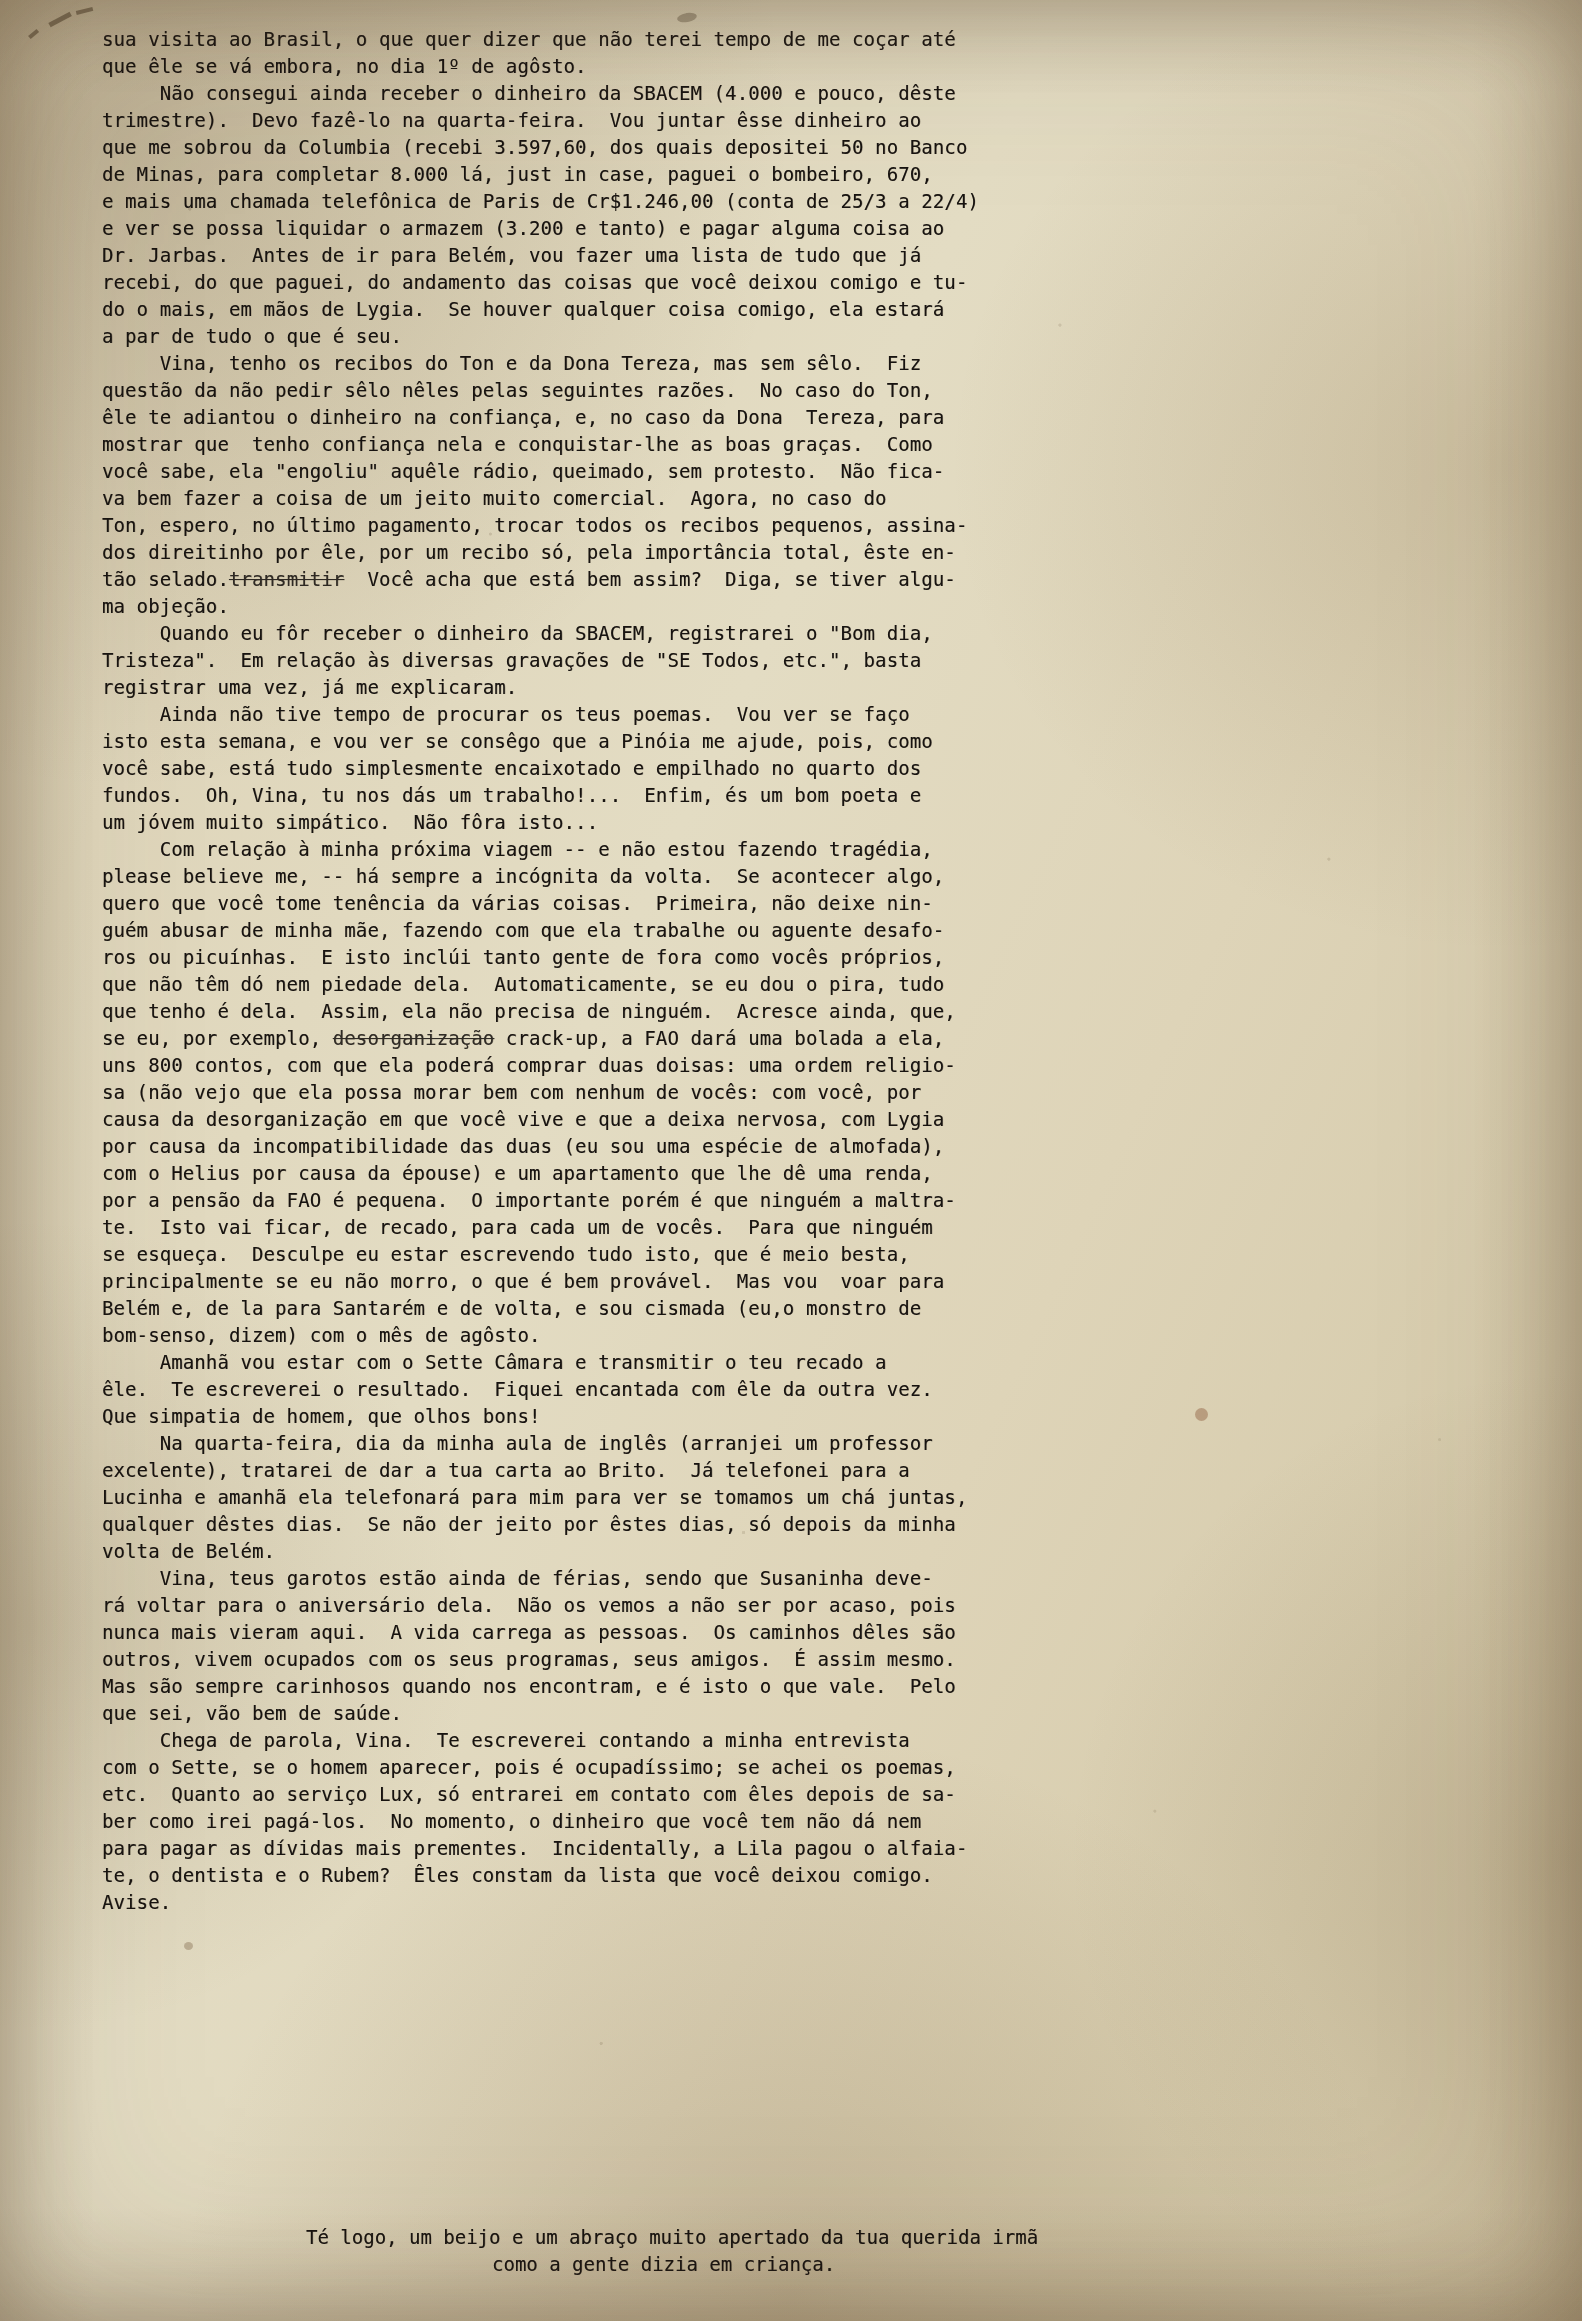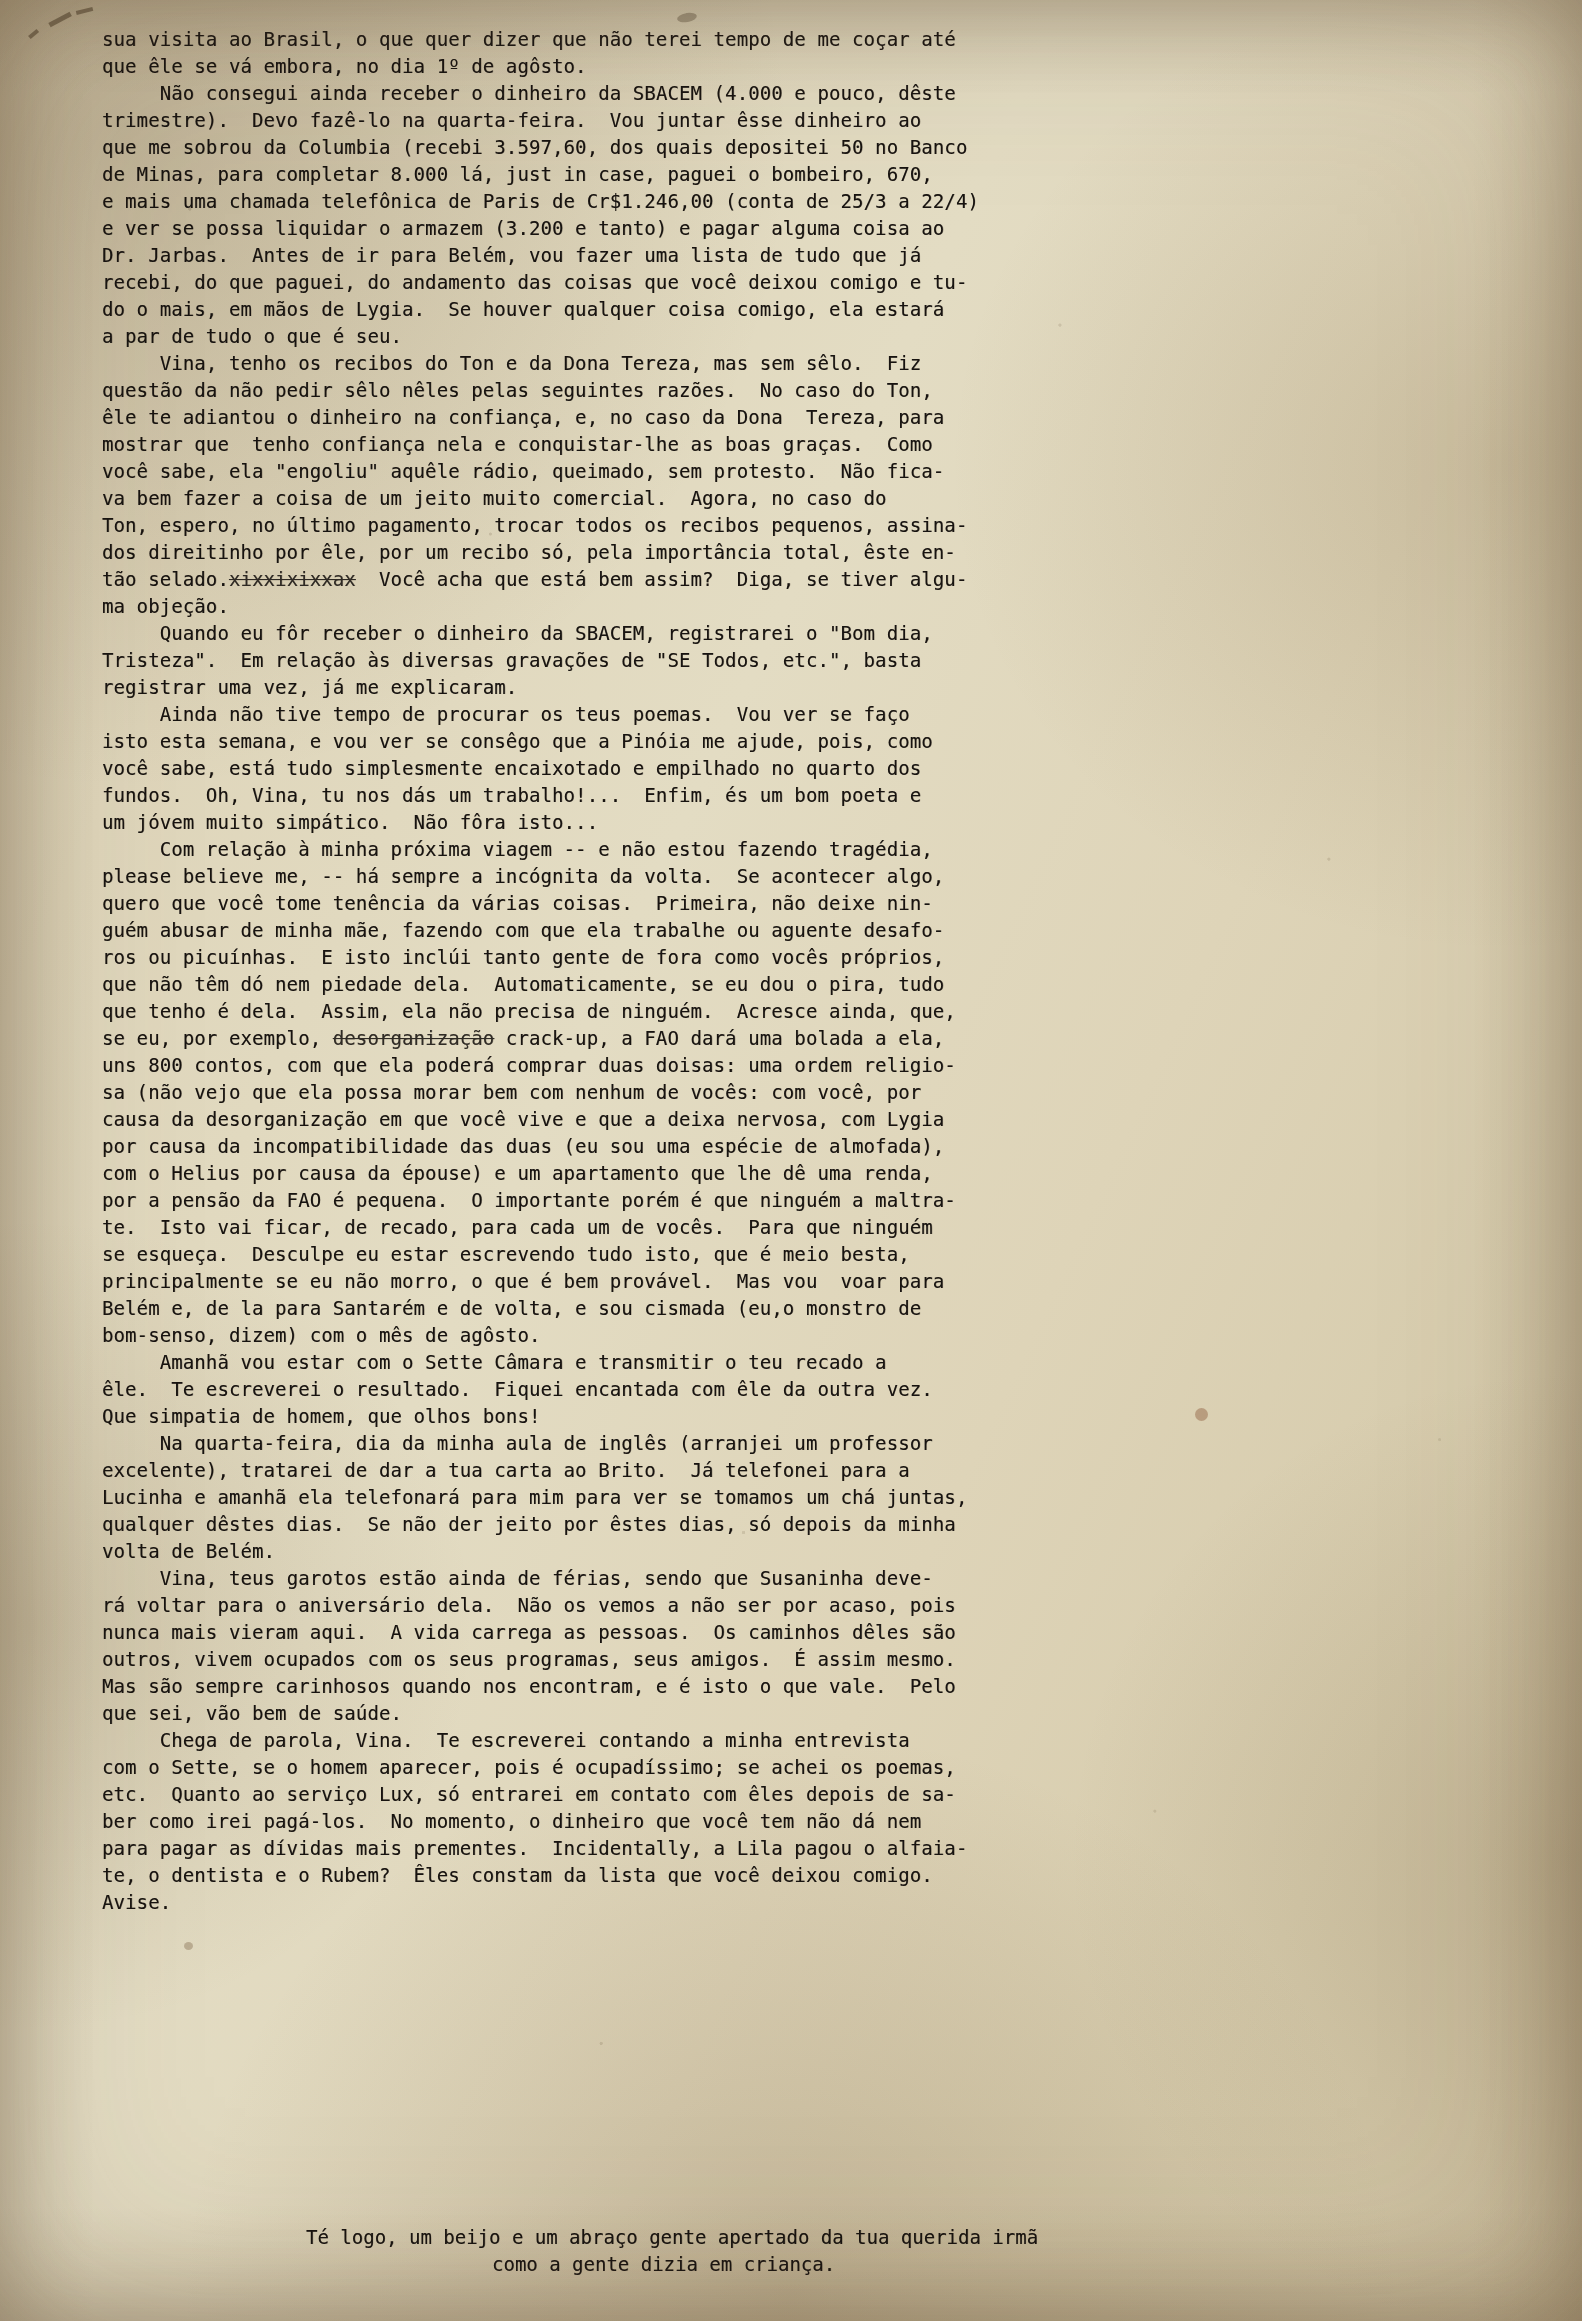--- a/index.html
+++ b/index.html
@@ -146,21 +146,21 @@
 do o mais, em mãos de Lygia.  Se houver qualquer coisa comigo, ela estará
 a par de tudo o que é seu.
      Vina, tenho os recibos do Ton e da Dona Tereza, mas sem sêlo.  Fiz
 questão da não pedir sêlo nêles pelas seguintes razões.  No caso do Ton,
 êle te adiantou o dinheiro na confiança, e, no caso da Dona  Tereza, para
 mostrar que  tenho confiança nela e conquistar-lhe as boas graças.  Como
 você sabe, ela "engoliu" aquêle rádio, queimado, sem protesto.  Não fica-
 va bem fazer a coisa de um jeito muito comercial.  Agora, no caso do
 Ton, espero, no último pagamento, trocar todos os recibos pequenos, assina-
 dos direitinho por êle, por um recibo só, pela importância total, êste en-
-tão selado.</span><span class="strike">xixxixixxax</span><span class="para">  Você acha que está bem assim?  Diga, se tiver algu-
+tão selado.</span><span class="strike">transmitir</span><span class="para">  Você acha que está bem assim?  Diga, se tiver algu-
 ma objeção.
      Quando eu fôr receber o dinheiro da SBACEM, registrarei o "Bom dia,
 Tristeza".  Em relação às diversas gravações de "SE Todos, etc.", basta
 registrar uma vez, já me explicaram.
      Ainda não tive tempo de procurar os teus poemas.  Vou ver se faço
 isto esta semana, e vou ver se consêgo que a Pinóia me ajude, pois, como
 você sabe, está tudo simplesmente encaixotado e empilhado no quarto dos
 fundos.  Oh, Vina, tu nos dás um trabalho!...  Enfim, és um bom poeta e
 um jóvem muito simpático.  Não fôra isto...
      Com relação à minha próxima viagem -- e não estou fazendo tragédia,
@@ -197,18 +197,18 @@
 Mas são sempre carinhosos quando nos encontram, e é isto o que vale.  Pelo
 que sei, vão bem de saúde.
      Chega de parola, Vina.  Te escreverei contando a minha entrevista
 com o Sette, se o homem aparecer, pois é ocupadíssimo; se achei os poemas,
 etc.  Quanto ao serviço Lux, só entrarei em contato com êles depois de sa-
 ber como irei pagá-los.  No momento, o dinheiro que você tem não dá nem
 para pagar as dívidas mais prementes.  Incidentally, a Lila pagou o alfaia-
 te, o dentista e o Rubem?  Êles constam da lista que você deixou comigo.
 Avise.</span></div>
 
-  <div id="closing"><span class="indent-1">Té logo, um beijo e um abraço gente apertado da tua querida irmã</span>
+  <div id="closing"><span class="indent-1">Té logo, um beijo e um abraço muito apertado da tua querida irmã</span>
 <span class="indent-2">como a gente dizia em criança.</span></div>
 
   <div id="vignette"></div>
 </div>
 
 
 </body></html>

